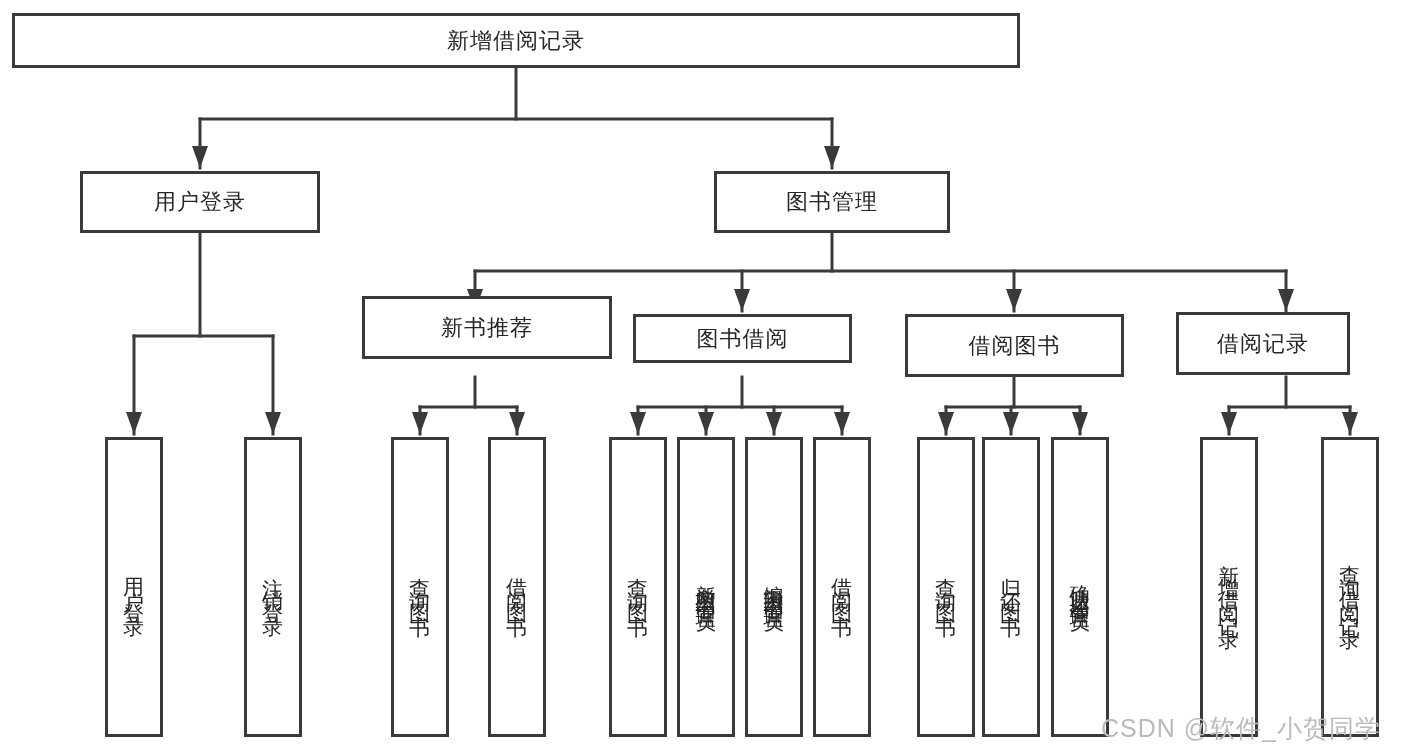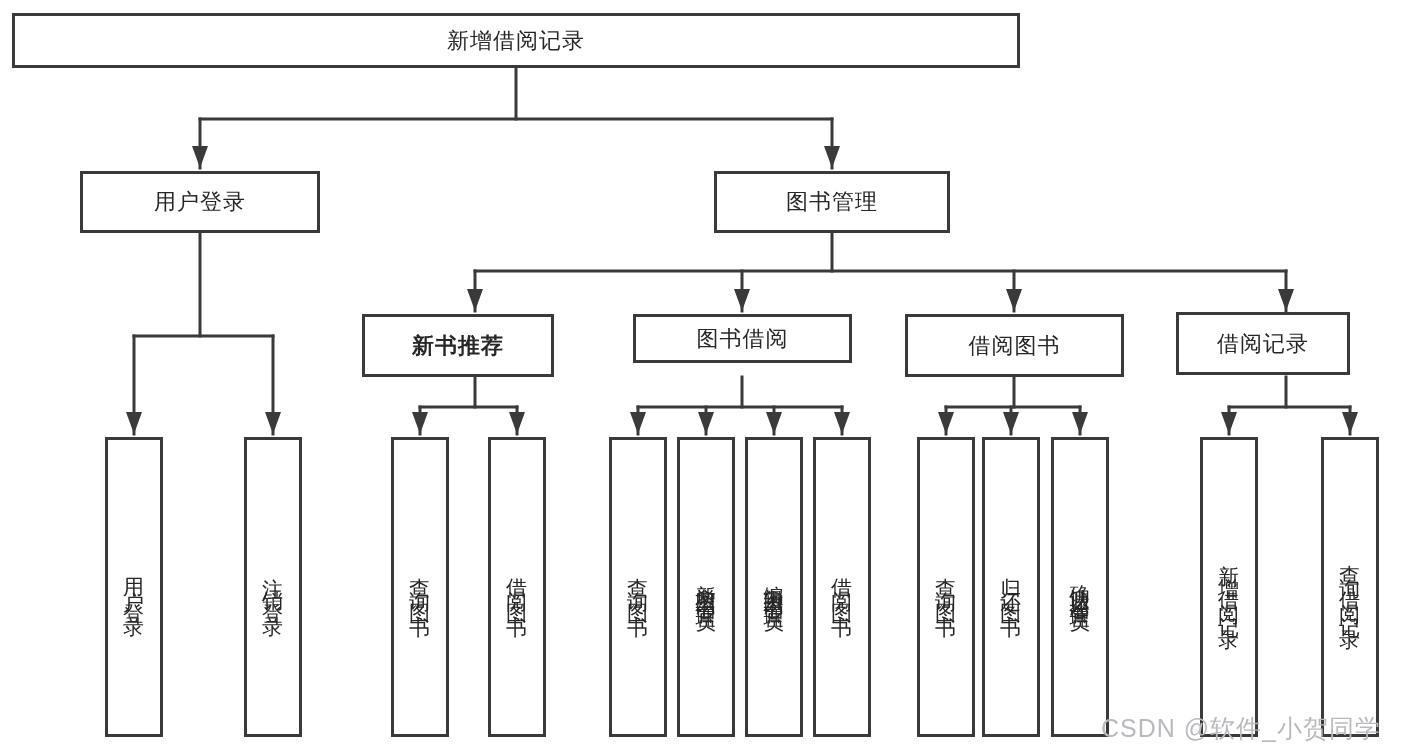--- a/index.html
+++ b/index.html
@@ -86,21 +86,21 @@
   <span>新增借阅记录</span>
 </div>
 
 <div class="box hbox" style="left:80px; top:171px; width:240px; height:62px;">
   <span>用户登录</span>
 </div>
 <div class="box hbox" style="left:714px; top:171px; width:236px; height:62px;align-items:center;">
   <span>图书管理</span>
 </div>
 
-<div class="box hbox" style="left:362px; top:314px; width:192px; height:63px;font-weight:bold;">
+<div class="box hbox" style="left:362px; top:296px; width:250px; height:63px;">
   <span>新书推荐</span>
 </div>
 <div class="box hbox" style="left:633px; top:314px; width:219px; height:49px;">
   <span>图书借阅</span>
 </div>
 <div class="box hbox" style="left:905px; top:314px; width:219px; height:63px;">
   <span>借阅图书</span>
 </div>
 <div class="box hbox" style="left:1176px; top:312px; width:174px; height:63px;text-align:center;">
   <span>借阅记录</span>

